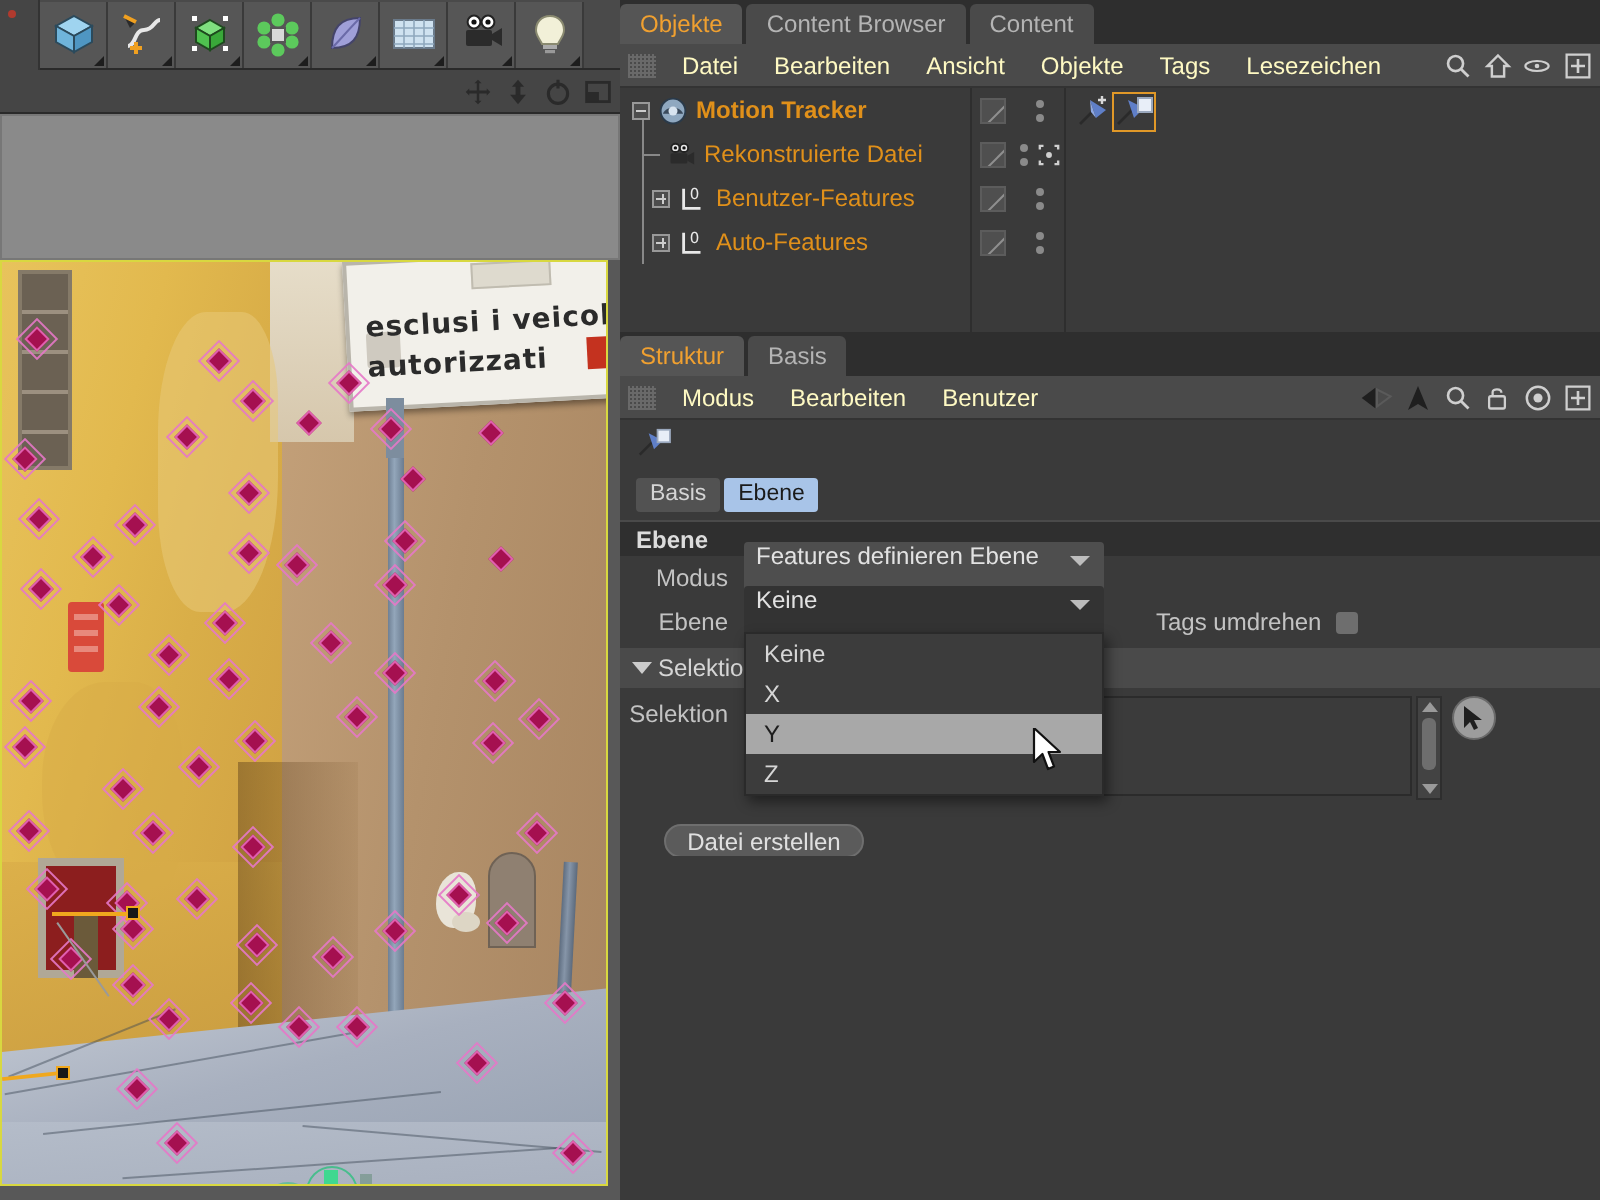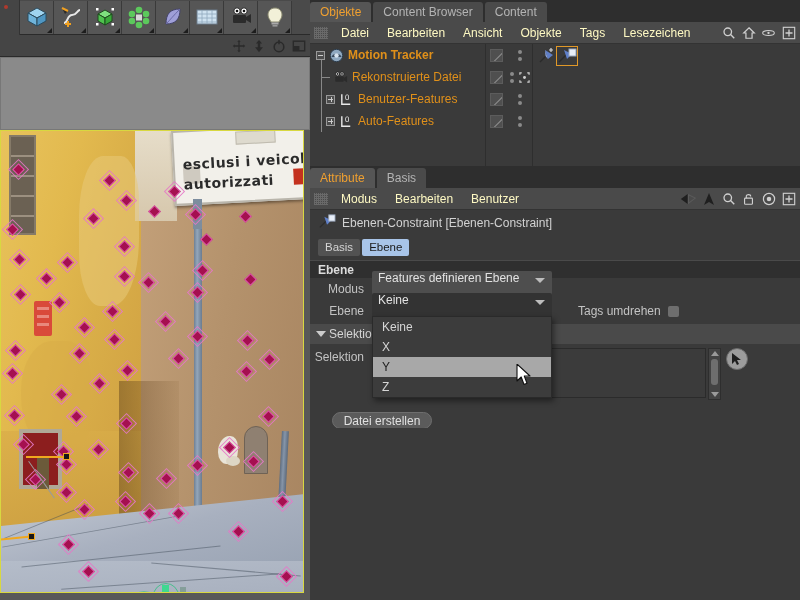--- a/index.html
+++ b/index.html
@@ -746,21 +746,21 @@
         <svg width="20" height="18" viewBox="0 0 20 18" style="margin:0">
             <path d="M2 15 L9 8" stroke="#2a2a2a" stroke-width="1.4"></path>
             <path d="M7 3 L15 7 L10 12 Z" fill="#5f7fc8"></path>
             <rect x="12" y="2" width="7" height="7" fill="#e8eef8" stroke="#9aa8bd"></rect>
           </svg>
       </div>
     </div>
   </div>
 
   <div id="am-tabs">
-    <div class="tab active">Attribute</div>
+    <div class="tab active">Struktur</div>
     <div class="tab">Basis</div>
   </div>
 
   <div id="am-menubar">
     <div class="grip"></div>
     <div class="menu-item">Modus</div>
     <div class="menu-item">Bearbeiten</div>
     <div class="menu-item">Benutzer</div>
     <div class="menubar-spacer"></div>
     <div class="mb-icon">
@@ -801,21 +801,20 @@
   </div>
 
   <div id="am-title">
     <span>
       <svg width="18" height="16" viewBox="0 0 20 18">
           <path d="M2 15 L9 8" stroke="#2a2a2a" stroke-width="1.4"></path>
           <path d="M7 3 L15 7 L10 12 Z" fill="#5f7fc8"></path>
           <rect x="12" y="1" width="7" height="7" fill="#e8eef8" stroke="#9aa8bd"></rect>
         </svg>
     </span>
-    <span class="t">Ebenen-Constraint [Ebenen-Constraint]</span>
   </div>
 
   <div id="am-subtabs">
     <div class="subtab">Basis</div>
     <div class="subtab active">Ebene</div>
   </div>
 
   <div id="am-section-head">
     <span>Ebene</span>
   </div>

